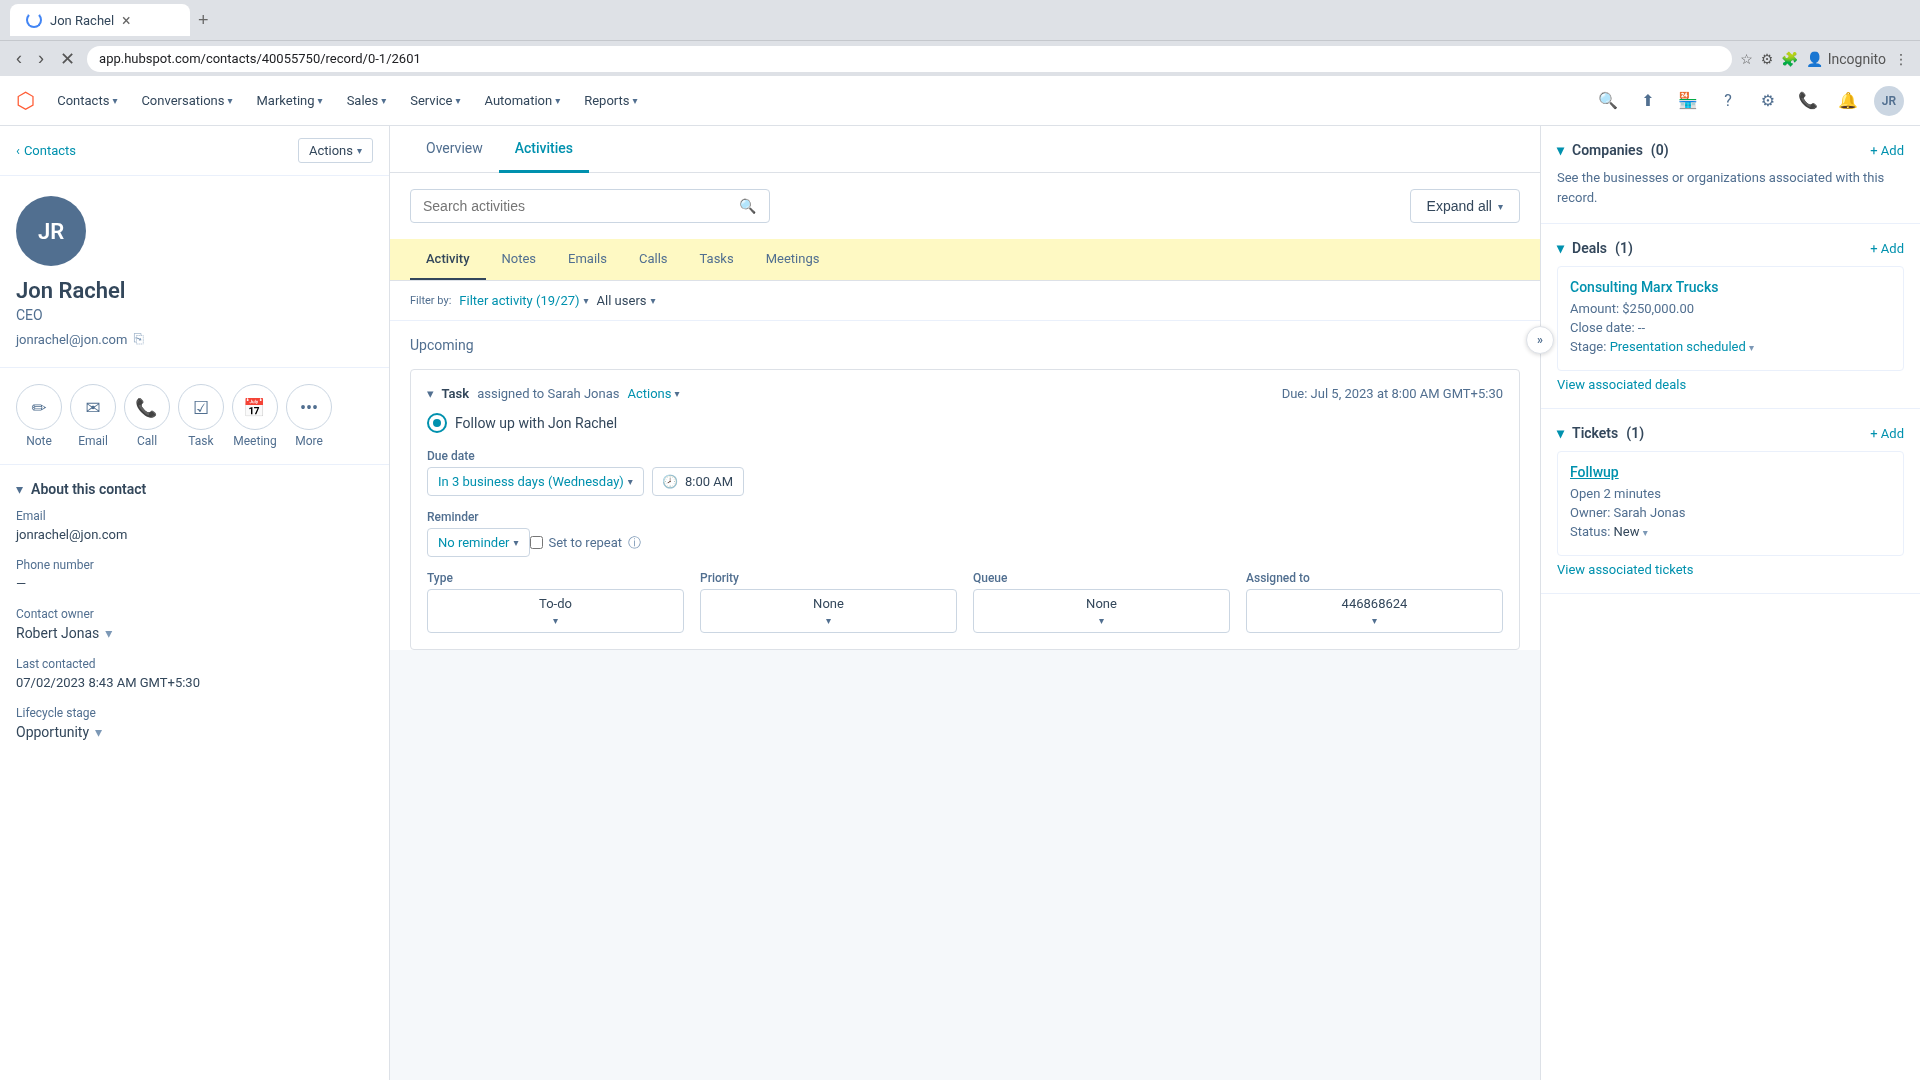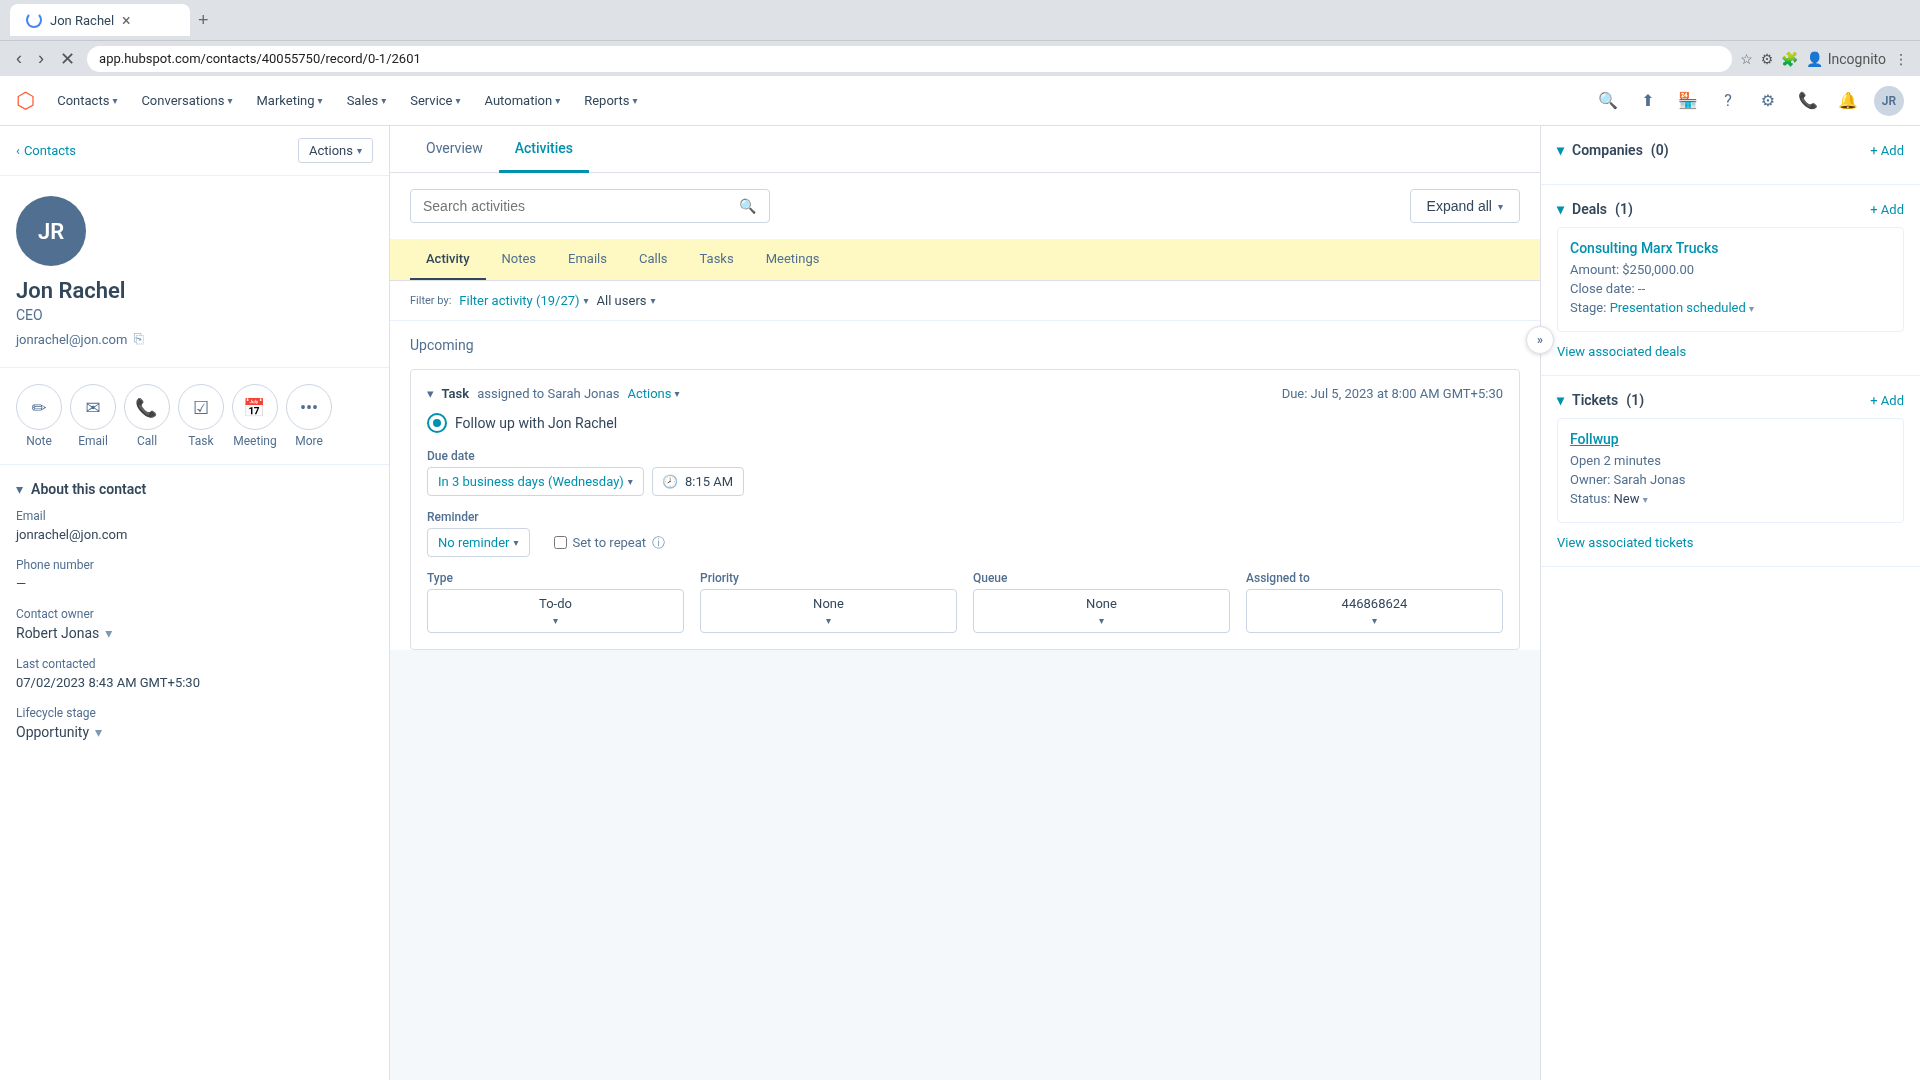--- a/index.html
+++ b/index.html
@@ -91,42 +91,42 @@
     .check-inner { width: 8px; height: 8px; border-radius: 50%; background: #0091ae; }
     .task-title { font-size: 14px; color: #33475b; }
 
     .task-form { }
     .form-row { margin-bottom: 14px; }
     .form-label { font-size: 12px; color: #516f90; margin-bottom: 4px; font-weight: 500; }
     .due-date-row { display: flex; align-items: center; gap: 8px; }
     .due-date-btn { color: #0091ae; font-size: 13px; cursor: pointer; display: flex; align-items: center; gap: 4px; border: 1px solid #cbd6e2; padding: 6px 10px; border-radius: 4px; background: white; }
     .time-btn { border: 1px solid #cbd6e2; padding: 6px 10px; border-radius: 4px; background: white; font-size: 13px; color: #33475b; cursor: pointer; display: flex; align-items: center; gap: 6px; }
     .clock-icon { color: #516f90; }
-    .reminder-row { display: flex; align-items: center; gap: 24px; }
+    .reminder-row { display: flex; align-items: center; gap: 0; }
     .reminder-btn { color: #0091ae; font-size: 13px; cursor: pointer; display: flex; align-items: center; gap: 4px; border: 1px solid #cbd6e2; padding: 6px 10px; border-radius: 4px; background: white; }
     .repeat-checkbox { display: flex; align-items: center; gap: 6px; font-size: 13px; color: #516f90; }
     .repeat-checkbox input { cursor: pointer; }
     .info-icon { color: #7c98b6; }
 
     .type-priority-row { display: flex; gap: 16px; margin-top: 12px; }
     .form-col { flex: 1; }
     .select-btn { border: 1px solid #cbd6e2; padding: 6px 10px; border-radius: 4px; background: white; font-size: 13px; color: #33475b; cursor: pointer; display: flex; align-items: center; gap: 4px; width: 100%; flex-direction: column; }
 
     
     .right-panel { width: 380px; background: white; border-left: 1px solid #dde1e7; overflow-y: auto; flex-shrink: 0; }
     .right-section { padding: 16px; border-bottom: 1px solid #eaf0fb; }
     .right-section-header { display: flex; align-items: center; justify-content: space-between; margin-bottom: 10px; }
     .right-section-title { font-size: 14px; font-weight: 600; color: #33475b; display: flex; align-items: center; gap: 8px; }
     .add-link { color: #0091ae; font-size: 13px; cursor: pointer; }
     .right-section-desc { font-size: 13px; color: #516f90; line-height: 1.5; }
     .deal-card { border: 1px solid #eaf0fb; border-radius: 4px; padding: 12px; margin-top: 8px; }
     .deal-name { color: #0091ae; font-size: 14px; font-weight: 500; margin-bottom: 6px; cursor: pointer; }
     .deal-detail { font-size: 13px; color: #516f90; margin-bottom: 4px; }
     .deal-stage { color: #0091ae; cursor: pointer; }
-    .view-link { color: #0091ae; font-size: 13px; cursor: pointer; margin-top: 12px; display: block; }
+    .view-link { color: #0091ae; font-size: 13px; cursor: pointer; margin-top: 6px; display: block; }
 
     .ticket-card { border: 1px solid #eaf0fb; border-radius: 4px; padding: 12px; margin-top: 8px; }
     .ticket-name { color: #0091ae; font-size: 14px; font-weight: 500; margin-bottom: 6px; cursor: pointer; text-decoration: underline; }
     .ticket-detail { font-size: 13px; color: #516f90; margin-bottom: 4px; }
     .status-dropdown { color: #33475b; cursor: pointer; }
 
     
     ::-webkit-scrollbar { width: 6px; }
     ::-webkit-scrollbar-track { background: #f1f1f1; }
     ::-webkit-scrollbar-thumb { background: #cbd6e2; border-radius: 3px; }
@@ -384,21 +384,21 @@
         <div class="task-form">
           <div class="form-row">
             <div class="form-label">Due date</div>
             <div class="due-date-row">
               <div class="due-date-btn">
                 <span>In 3 business days (Wednesday)</span>
                 <span class="chevron">▾</span>
               </div>
               <div class="time-btn">
                 <span class="clock-icon">🕗</span>
-                <span>8:15 AM</span>
+                <span>8:00 AM</span>
               </div>
             </div>
           </div>
 
           <div class="form-row">
             <div class="form-label">Reminder</div>
             <div class="reminder-row">
               <div class="reminder-btn">
                 <span>No reminder</span>
                 <span class="chevron">▾</span>
@@ -454,20 +454,21 @@
 
     <div class="right-section">
       <div class="right-section-header">
         <div class="right-section-title">
           <span style="color: #0091ae;">▾</span>
           <span>Companies</span>
           <span>(0)</span>
         </div>
         <span class="add-link">+ Add</span>
       </div>
+      <div class="right-section-desc">See the businesses or organizations associated with this record.</div>
     </div>
 
     <div class="right-section">
       <div class="right-section-header">
         <div class="right-section-title">
           <span style="color: #0091ae;">▾</span>
           <span>Deals</span>
           <span>(1)</span>
         </div>
         <span class="add-link">+ Add</span>

